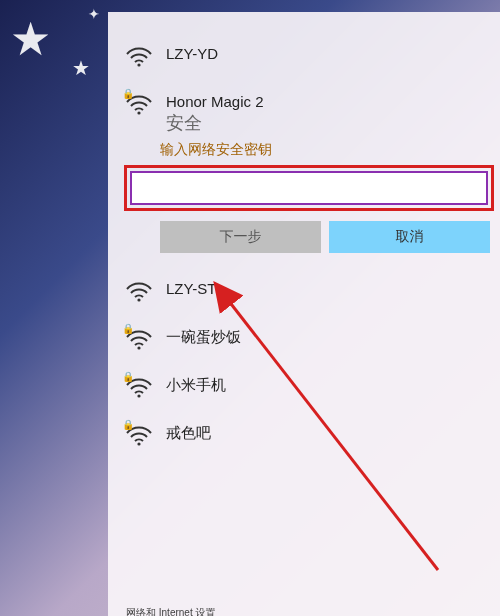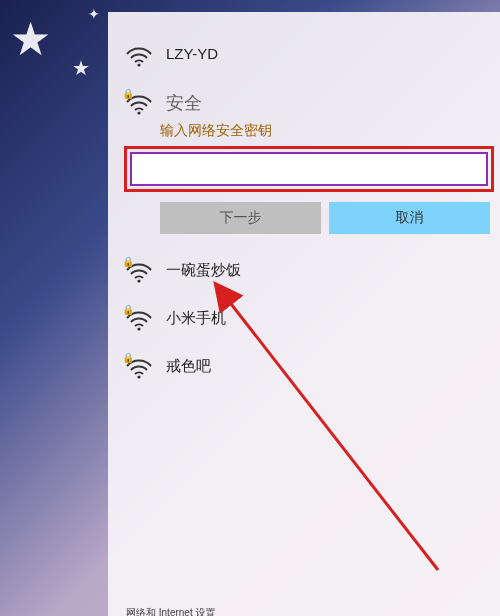--- a/index.html
+++ b/index.html
@@ -178,34 +178,48 @@
       <div class="wifi-icon-wrap">
         <span class="lock-badge">🔒</span>
         <svg class="wifi-icon" viewBox="0 0 26 22">
             <path d="M1 8 A16 16 0 0 1 25 8" stroke="#333" stroke-width="2" fill="none"></path>
             <path d="M5 12 A11 11 0 0 1 21 12" stroke="#333" stroke-width="2" fill="none"></path>
             <path d="M9 16 A6 6 0 0 1 17 16" stroke="#333" stroke-width="2" fill="none"></path>
             <circle cx="13" cy="19" r="1.6" fill="#333"></circle>
           </svg>
       </div>
       <div class="wifi-text">
+        <span class="wifi-name">Honor Magic 2</span>
         <span class="wifi-sub">安全</span>
       </div>
     </div>
     <div class="connect-block">
       <div class="prompt">输入网络安全密钥</div>
       <div class="highlight-box">
         <input class="pwd-input" type="password" value="" style="">
       </div>
       <div class="btn-row">
         <button class="btn">下一步</button>
         <button class="btn">取消</button>
       </div>
     </div>
 
+    <div class="wifi-item">
+      <div class="wifi-icon-wrap">
+        <svg class="wifi-icon" viewBox="0 0 26 22">
+            <path d="M1 8 A16 16 0 0 1 25 8" stroke="#333" stroke-width="2" fill="none"></path>
+            <path d="M5 12 A11 11 0 0 1 21 12" stroke="#333" stroke-width="2" fill="none"></path>
+            <path d="M9 16 A6 6 0 0 1 17 16" stroke="#333" stroke-width="2" fill="none"></path>
+            <circle cx="13" cy="19" r="1.6" fill="#333"></circle>
+          </svg>
+      </div>
+      <div class="wifi-text">
+        <span class="wifi-name">LZY-ST</span>
+      </div>
+    </div>
 
     <div class="wifi-item">
       <div class="wifi-icon-wrap">
         <span class="lock-badge">🔒</span>
         <svg class="wifi-icon" viewBox="0 0 26 22">
             <path d="M1 8 A16 16 0 0 1 25 8" stroke="#333" stroke-width="2" fill="none"></path>
             <path d="M5 12 A11 11 0 0 1 21 12" stroke="#333" stroke-width="2" fill="none"></path>
             <path d="M9 16 A6 6 0 0 1 17 16" stroke="#333" stroke-width="2" fill="none"></path>
             <circle cx="13" cy="19" r="1.6" fill="#333"></circle>
           </svg>

